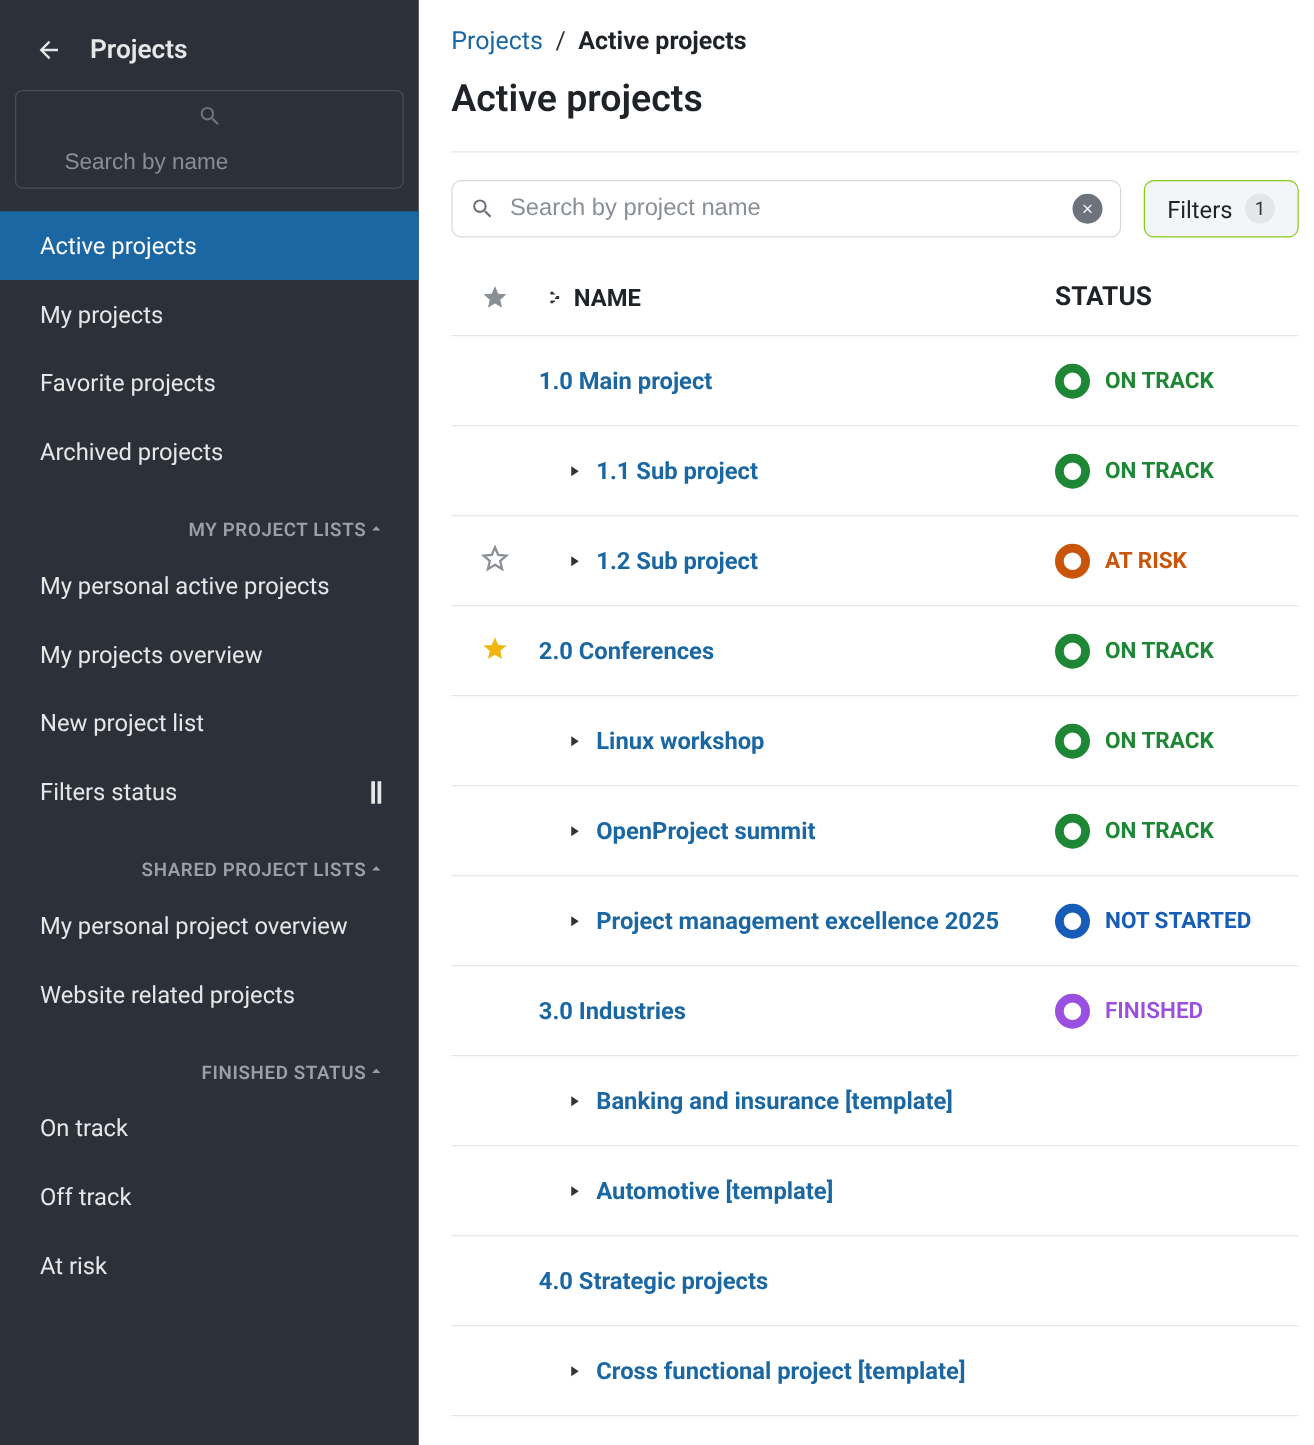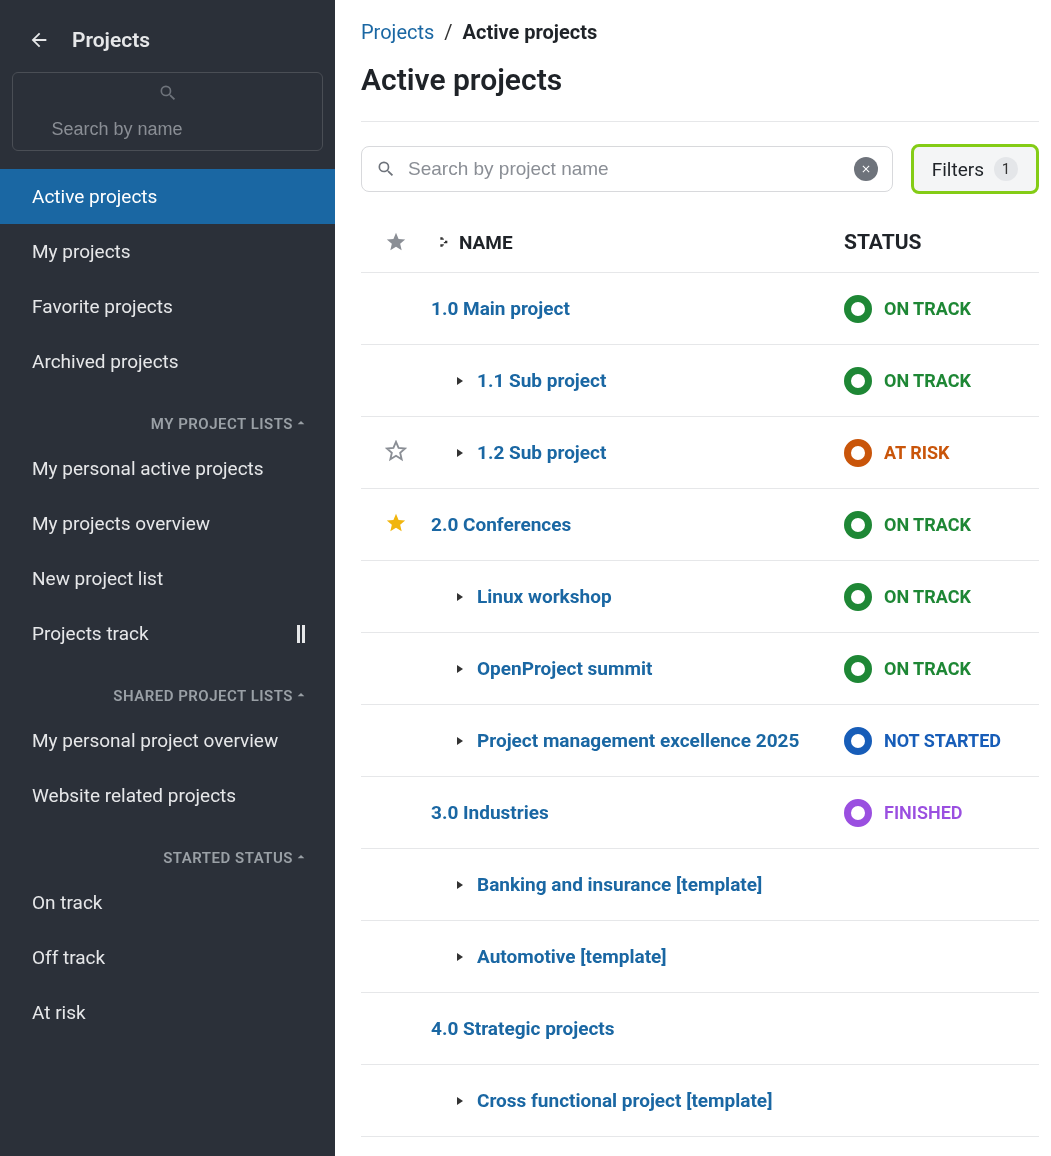--- a/index.html
+++ b/index.html
@@ -153,21 +153,21 @@
   .main-search input::placeholder { color:#8a8e95; }
   .clear-btn {
     width: 24px; height: 24px;
     border-radius: 50%;
     background: #6e737b;
     display:flex;align-items:center;justify-content:center;
     cursor:pointer;
   }
   .clear-btn svg { width:12px;height:12px;fill:#fff; }
   .filters-btn {
-    border: 3px solid #84cc16;
+    border: 1px solid #84cc16;
     background: #f4f5f6;
     border-radius: 8px;
     padding: 10px 18px;
     display: flex;
     align-items: center;
     gap: 10px;
     cursor: pointer;
     font-size: 19px;
   }
   .filters-btn .badge {
@@ -284,40 +284,40 @@
       <div class="nav-item">
         <span>My personal active projects</span>
       </div>
       <div class="nav-item">
         <span>My projects overview</span>
       </div>
       <div class="nav-item">
         <span>New project list</span>
       </div>
       <div class="nav-item">
-        <span>Projects track</span>
+        <span>Filters status</span>
         <span class="hover-icon">
           <span></span>
           <span></span>
         </span>
       </div>
       <div class="nav-group-header">
         <span class="label">SHARED PROJECT LISTS</span>
         <span class="chev-up"><svg viewBox="0 0 24 24">
             <path d="M7 14l5-5 5 5z"></path>
           </svg></span>
       </div>
       <div class="nav-item">
         <span>My personal project overview</span>
       </div>
       <div class="nav-item">
         <span>Website related projects</span>
       </div>
       <div class="nav-group-header">
-        <span class="label">STARTED STATUS</span>
+        <span class="label">FINISHED STATUS</span>
         <span class="chev-up"><svg viewBox="0 0 24 24">
             <path d="M7 14l5-5 5 5z"></path>
           </svg></span>
       </div>
       <div class="nav-item">
         <span>On track</span>
       </div>
       <div class="nav-item">
         <span>Off track</span>
       </div>

